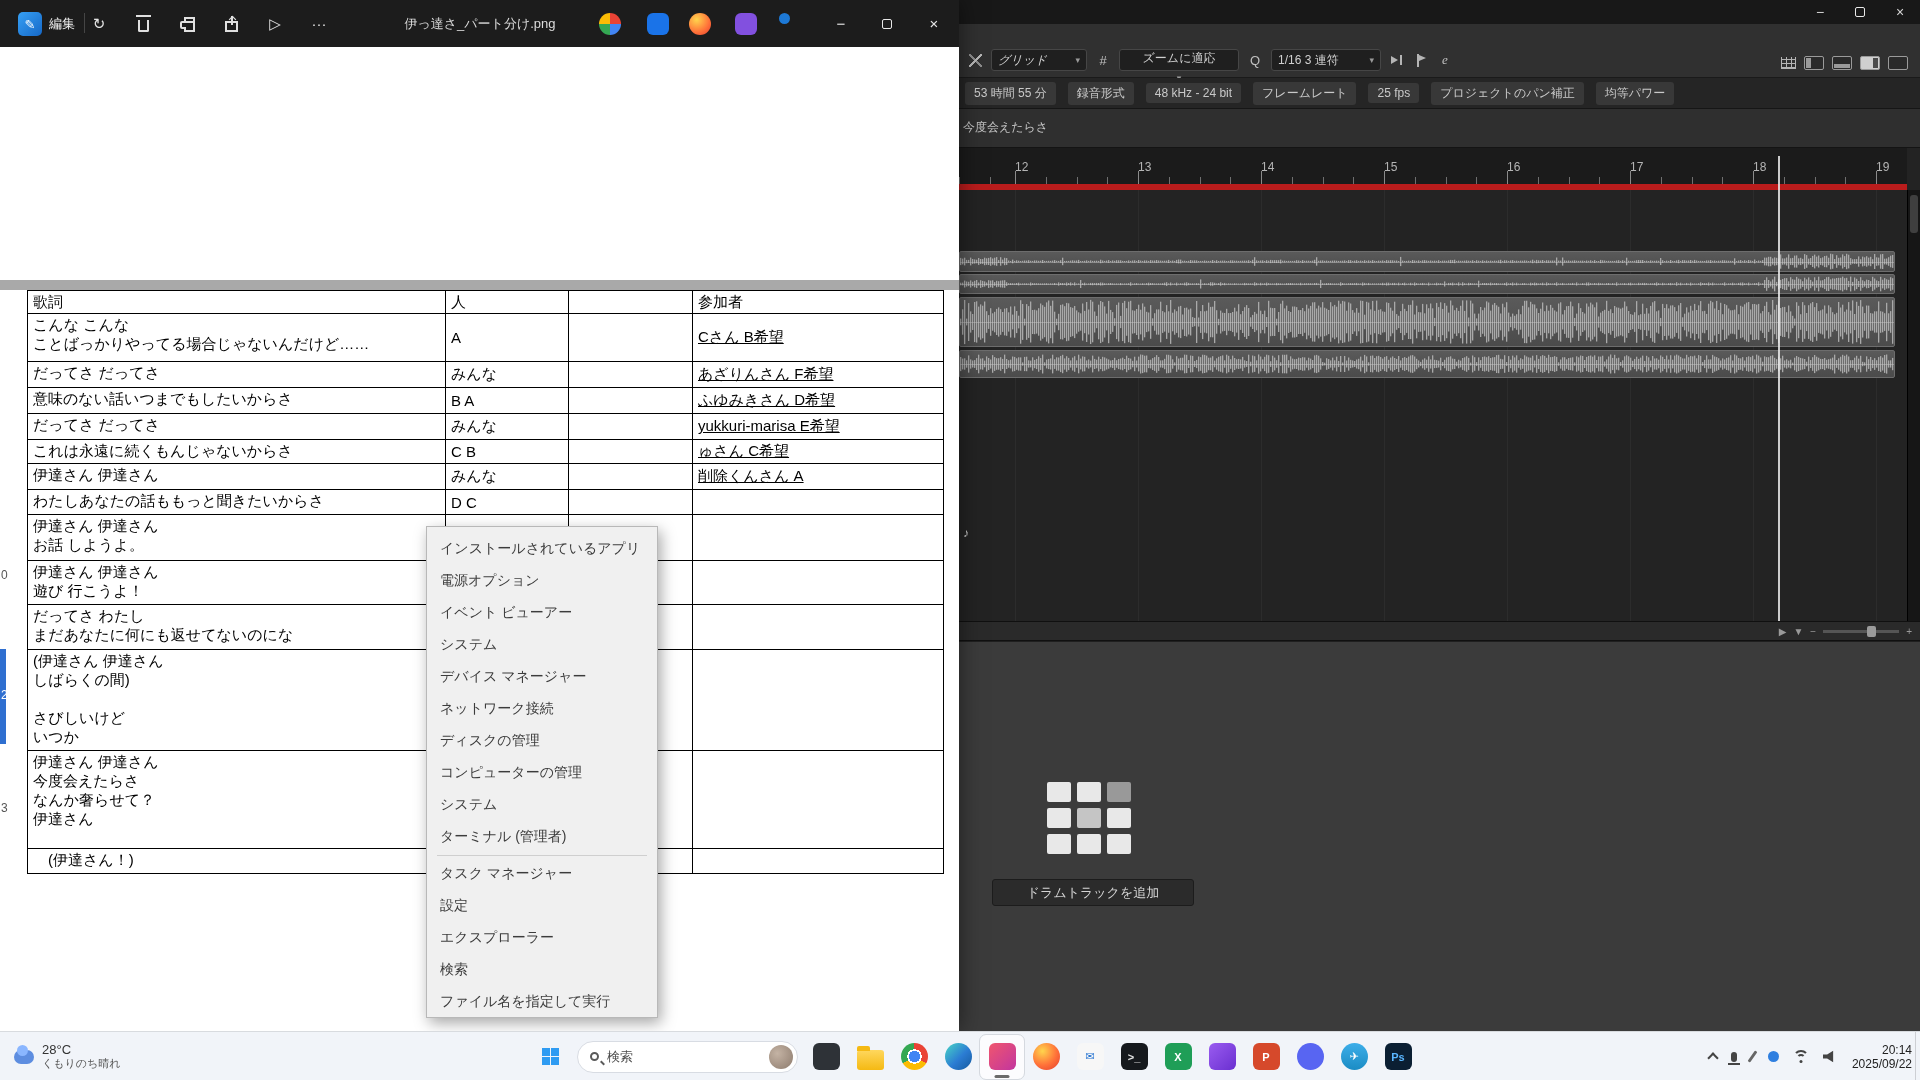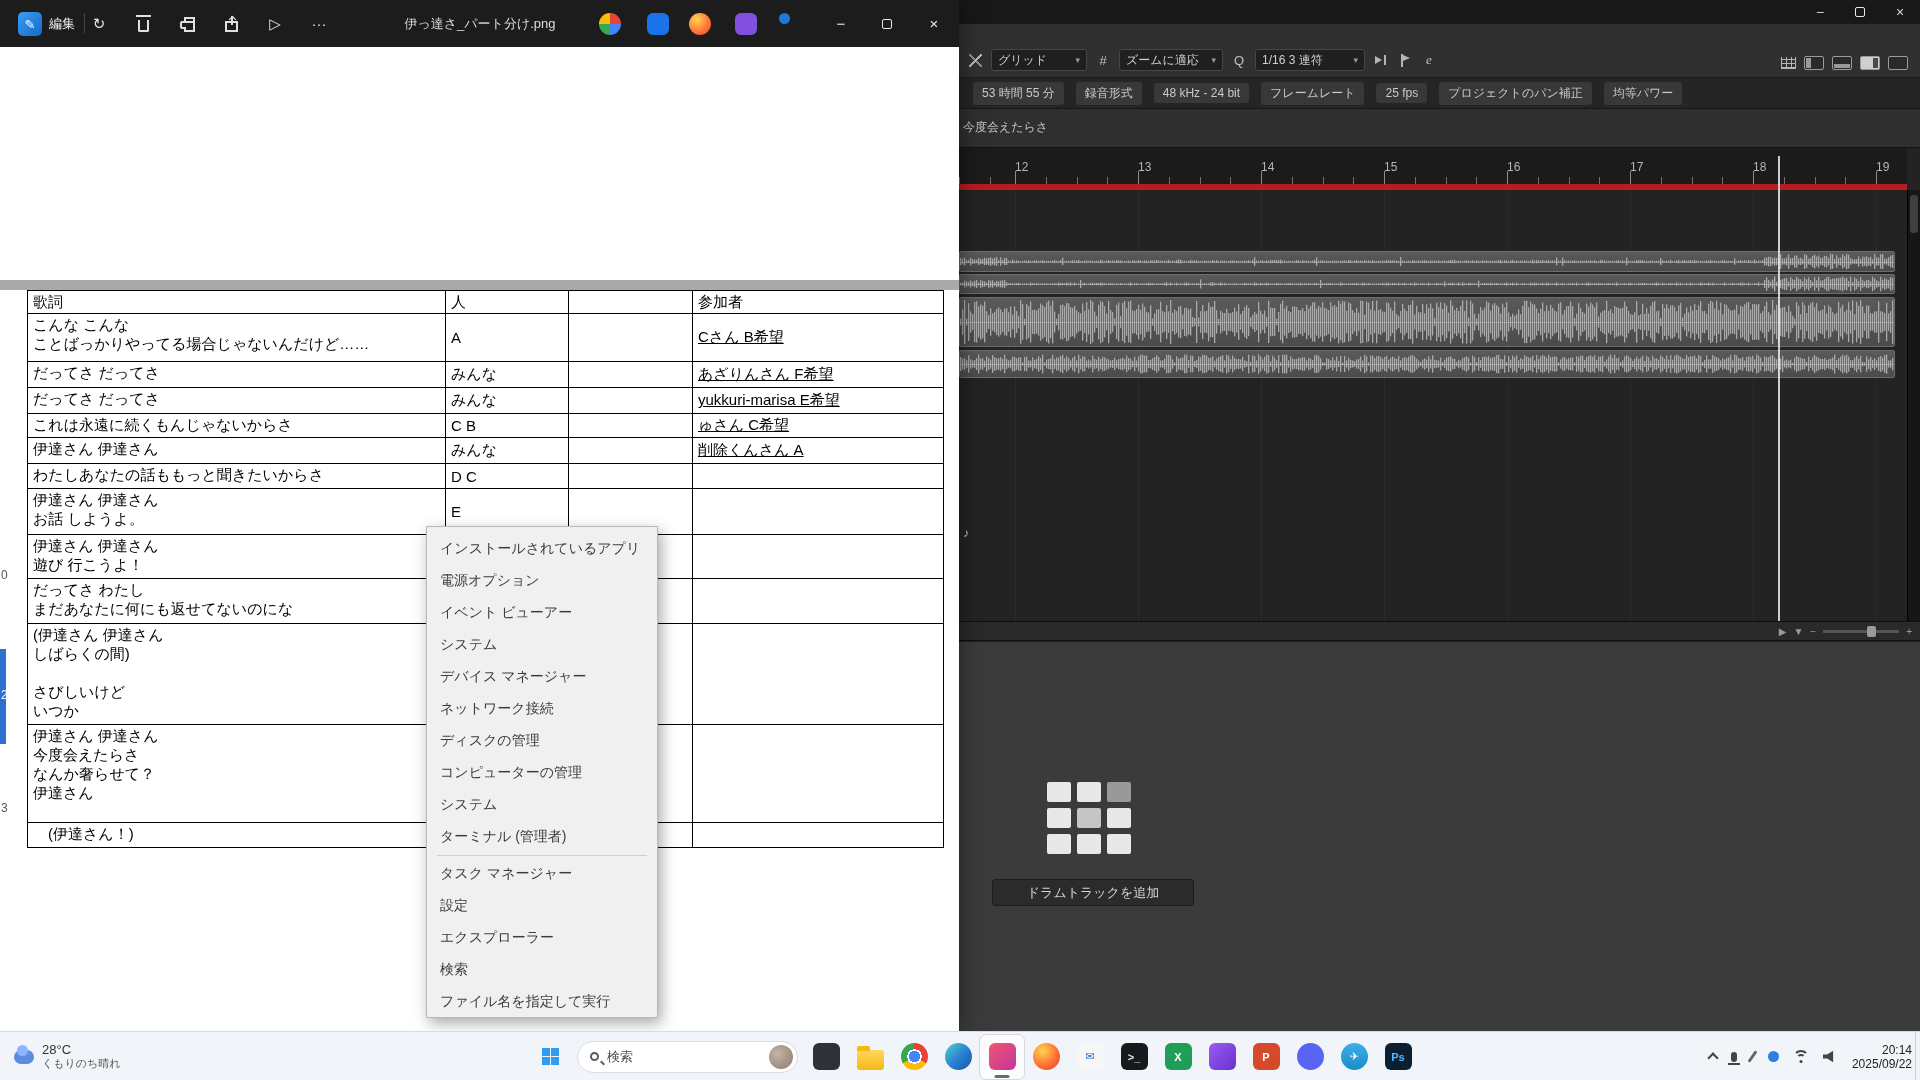--- a/index.html
+++ b/index.html
@@ -22,21 +22,21 @@
   .icon-flag{width:12px;height:13px;position:relative;}
   .icon-flag::before{content:'';position:absolute;left:2px;top:0;width:2px;height:13px;background:#b5b5b5;}
   .icon-flag::after{content:'';position:absolute;left:4px;top:1px;border-left:7px solid #b5b5b5;border-top:3px solid transparent;border-bottom:3px solid transparent;}
   .tb-right{position:absolute;right:12px;bottom:7px;display:flex;gap:8px;align-items:center;}
   .icon-grid{width:15px;height:12px;background:repeating-linear-gradient(0deg,#b5b5b5 0 1px,transparent 1px 4px),repeating-linear-gradient(90deg,#b5b5b5 0 1px,transparent 1px 5px);border-right:1px solid #b5b5b5;border-bottom:1px solid #b5b5b5;}
   .lt{width:20px;height:14px;border:1px solid #9a9a9a;border-radius:2px;position:relative;background:#2a2a2a;}
   .lt.on{background:#cfcfcf;}
   .lt-left::before{content:'';position:absolute;left:1px;top:1px;bottom:1px;width:5px;background:#9a9a9a;}
   .lt-bottom::before{content:'';position:absolute;left:1px;right:1px;bottom:1px;height:4px;background:#9a9a9a;}
   .lt-right::before{content:'';position:absolute;right:1px;top:1px;bottom:1px;width:5px;background:#4a4a4a;}
-  .daw-infobar{position:absolute;left:0;top:78px;right:0;height:31px;background:#252525;border-bottom:1px solid #161616;display:flex;align-items:center;gap:12px;padding-left:14px;}
+  .daw-infobar{position:absolute;left:0;top:78px;right:0;height:31px;background:#252525;border-bottom:1px solid #161616;display:flex;align-items:center;gap:12px;padding-left:6px;}
   .chip{background:#383838;color:#c9c9c9;font-size:12px;padding:3px 9px;border-radius:3px;white-space:nowrap;}
   .project-row{position:absolute;left:0;top:109px;right:0;height:39px;background:#2f2f2f;border-bottom:1px solid #141414;color:#c5c5c5;font-size:12px;padding:10px 0 0 4px;}
   .ruler{position:absolute;left:0;top:148px;right:13px;height:42px;background:#1b1b1b;border-bottom:6px solid #b91c1c;}
   .ruler-num{position:absolute;top:12px;color:#b5b5b5;font-size:12px;}
   .ticks{position:absolute;left:0;right:0;bottom:0;height:7px;background:repeating-linear-gradient(90deg,#6f6f6f 0 1px,transparent 1px 30.75px);background-position-x:56px;}
   .ticks-major{position:absolute;left:0;right:0;bottom:0;height:13px;background:repeating-linear-gradient(90deg,#8a8a8a 0 1px,transparent 1px 123px);background-position-x:56px;}
   .tracks{position:absolute;left:0;top:190px;right:0;height:431px;background:#232323;overflow:hidden;}
   .grid-overlay{position:absolute;inset:0;background:repeating-linear-gradient(90deg,rgba(255,255,255,.045) 0 1px,transparent 1px 123px);background-position-x:56px;}
   .clip{position:absolute;left:0;width:936px;background:linear-gradient(#5a5a5a,#4b4b4b);border:1px solid #6d6d6d;border-radius:2px;overflow:hidden;}
   .clip::after{content:'';position:absolute;left:0;right:0;top:50%;height:1px;background:rgba(200,200,200,.45);}
@@ -151,26 +151,26 @@
       <div class="daw-winctl" style="right:0;">
           <span>×</span>
         </div>
     </div>
 
     <div class="daw-toolbar">
       <div class="tb-row">
         <span class="tbicon">
             <span class="icon-diag"></span>
           </span>
-        <div class="dd" style="width:96px;">
+        <div class="dd" style="width:96px;font-style:italic;">
           <span>グリッド</span>
           <span class="caret">▾</span>
         </div>
         <span class="tbicon">#</span>
-        <div class="dd" style="width:104px;">
+        <div class="dd" style="width:120px;flex-direction:column;">
           <span>ズームに適応</span>
           <span class="caret">▾</span>
         </div>
         <span class="tbicon">Q</span>
         <div class="dd" style="width:110px;">
           <span>1/16 3 連符</span>
           <span class="caret">▾</span>
         </div>
         <span class="tbicon">
             <span class="icon-autoscroll"></span>
@@ -2213,20 +2213,26 @@
               <td></td>
               <td class="ppl">Cさん B希望</td>
             </tr>
         <tr style="height:26px;">
               <td class="lyr">だってさ だってさ</td>
               <td class="prt">みんな</td>
               <td></td>
               <td class="ppl">あざりんさん F希望</td>
             </tr>
         <tr style="height:26px;">
+              <td class="lyr">意味のない話いつまでもしたいからさ</td>
+              <td class="prt">B A</td>
+              <td></td>
+              <td class="ppl">ふゆみきさん D希望</td>
+            </tr>
+        <tr style="height:26px;">
               <td class="lyr">だってさ だってさ</td>
               <td class="prt">みんな</td>
               <td></td>
               <td class="ppl">yukkuri-marisa E希望</td>
             </tr>
         <tr style="height:24px;">
               <td class="lyr">これは永遠に続くもんじゃないからさ</td>
               <td class="prt">C B</td>
               <td></td>
               <td class="ppl">ゅさん C希望</td>

